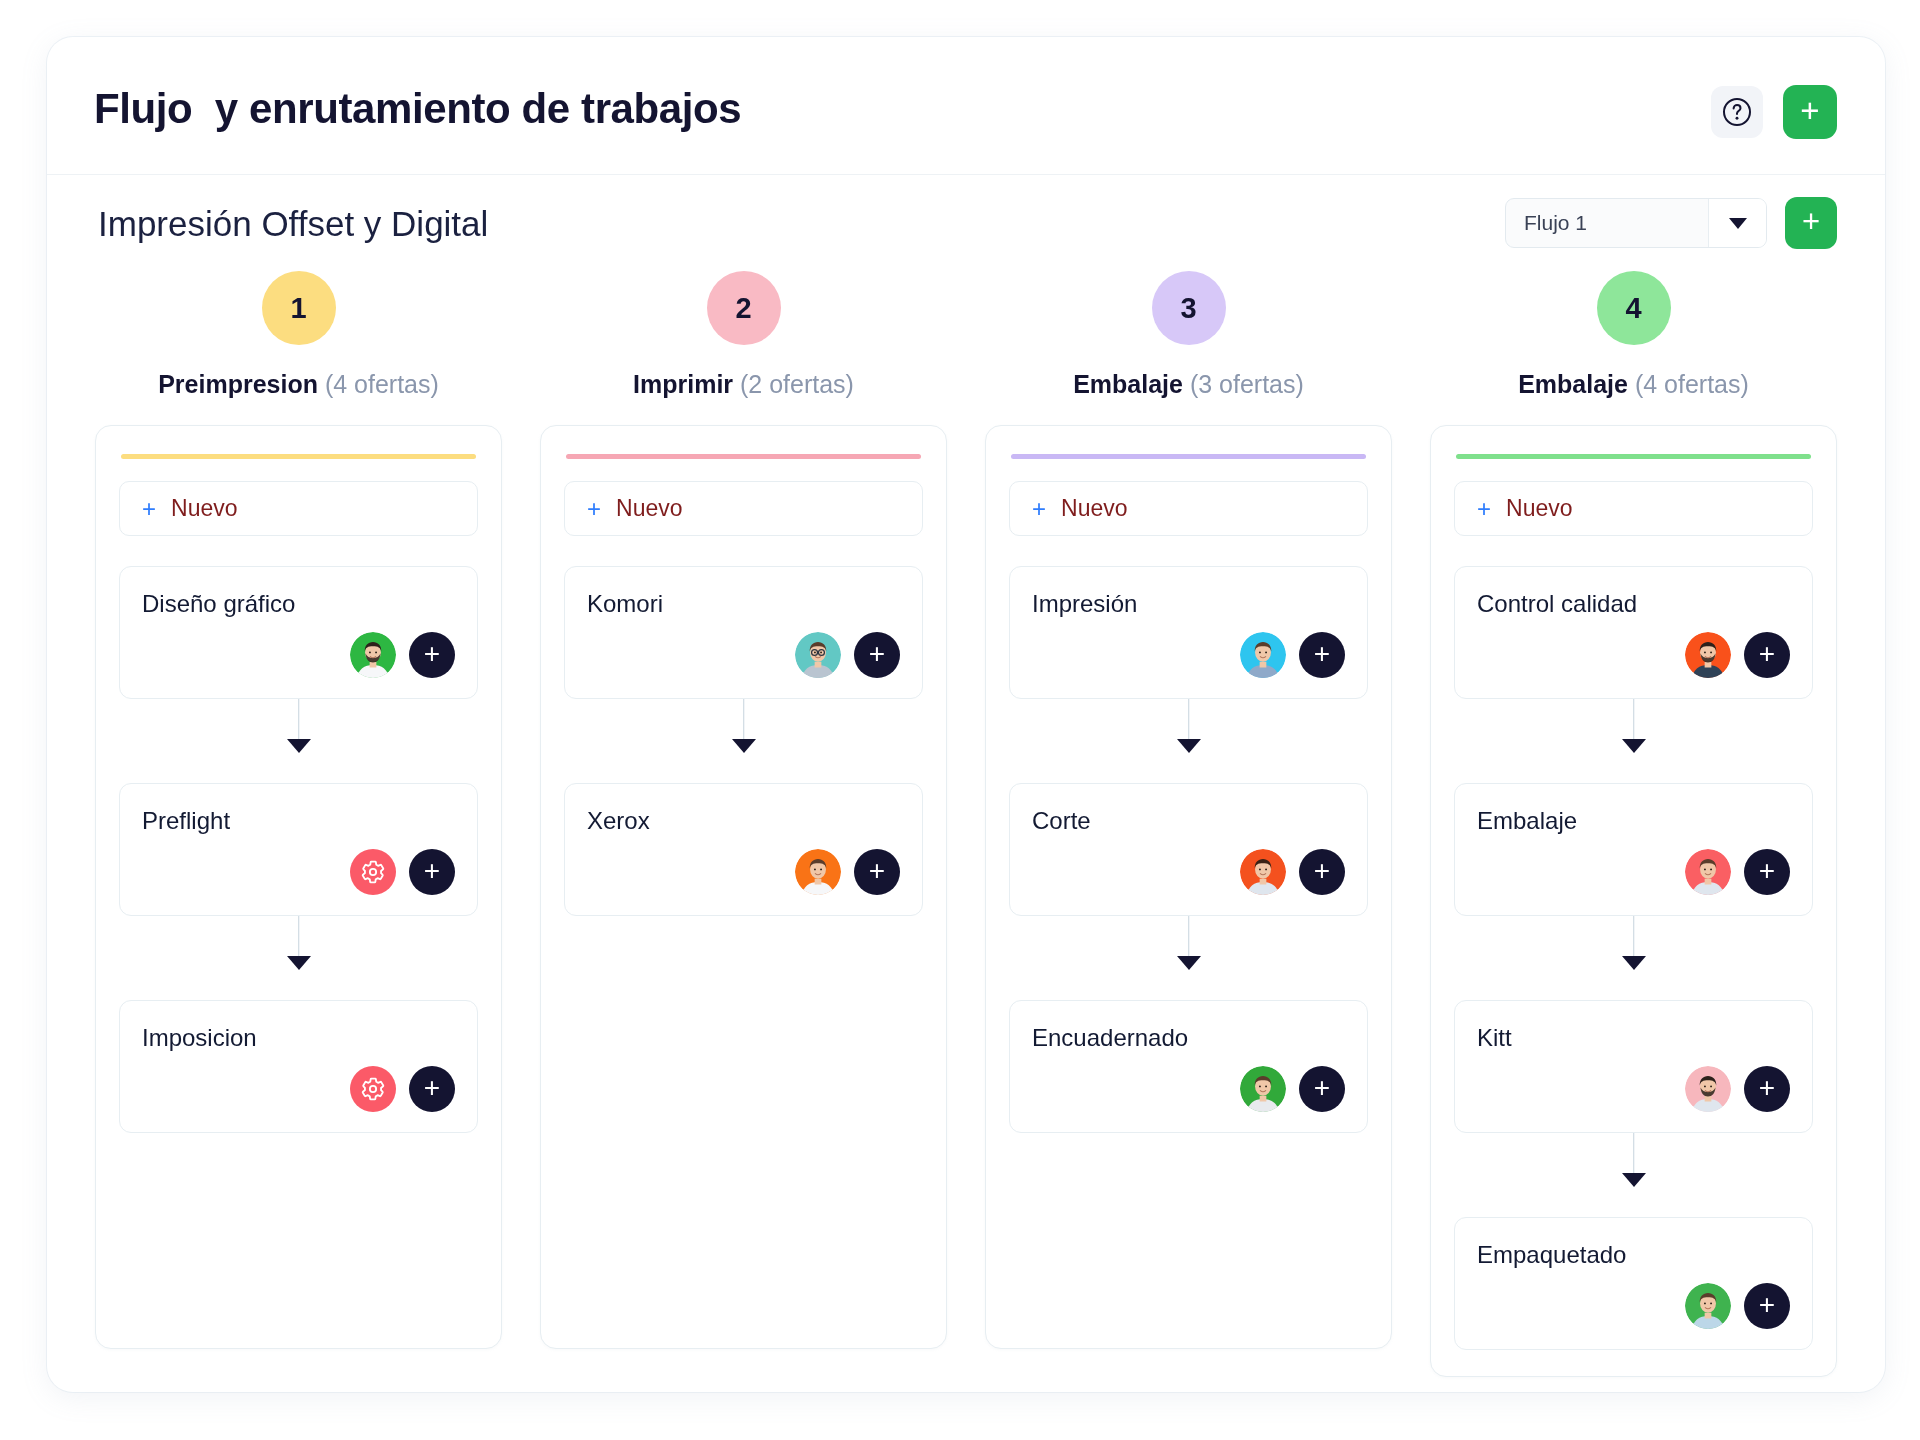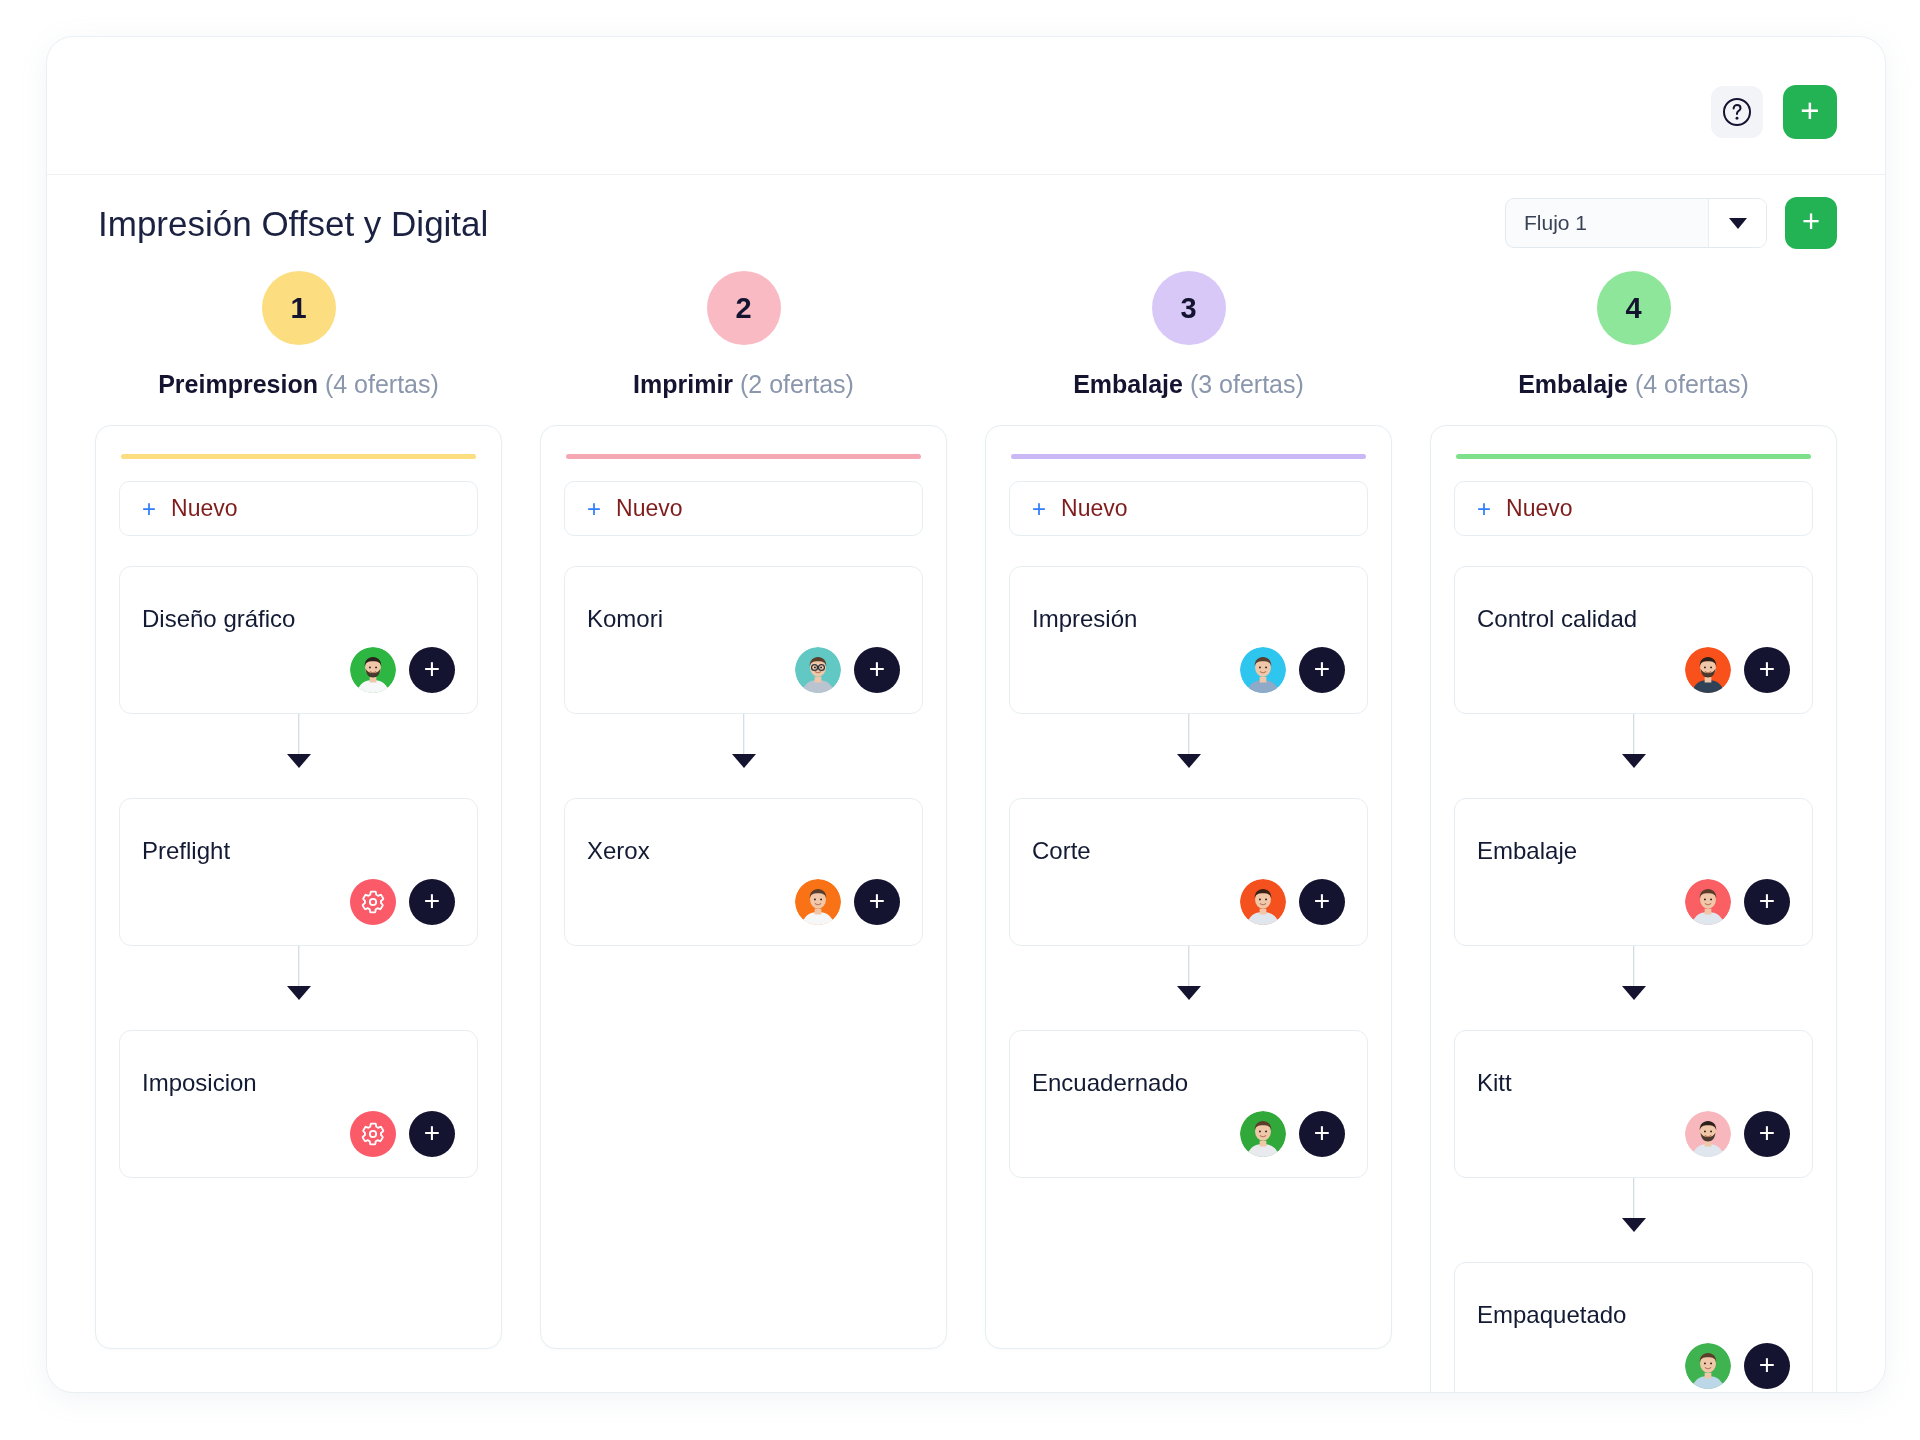--- a/index.html
+++ b/index.html
@@ -192,21 +192,21 @@
     cursor: pointer;
   }
   .new-btn .plus { font-size: 24px; color: #2f7dfd; line-height: 1; }
   .new-btn .lbl  { font-size: 23px; color: #7f1d1d; }
 
   .node-card {
     margin-top: 28px;
     border: 1.5px solid #e7eef2;
     border-radius: 12px;
     background: #ffffff;
-    padding: 38px 22px 20px;
+    padding: 23px 22px 20px;
     min-height: 132px;
     display: flex;
     flex-direction: column;
     position: relative;
   }
   .node-name {
     font-size: 24px;
     color: #131a33;
   }
   .node-tools {
@@ -270,20 +270,21 @@
     border-right: 12px solid transparent;
     border-top: 14px solid #141431;
   }
 </style>
 </head>
 <body>
 
 <div id="page">
 
   <div class="page-header">
+    <div class="page-title">Flujo  y enrutamiento de trabajos</div>
     <div class="header-actions">
       <button class="help-btn">
         <span>
           <svg width="32" height="32" viewBox="0 0 32 32" fill="none">
             <circle cx="16" cy="16" r="13" stroke="#141431" stroke-width="2"></circle>
             <path d="M12.6 12.4c0-1.9 1.6-3.3 3.5-3.3 1.9 0 3.4 1.3 3.4 3.1 0 1.6-1 2.3-2.1 3-.9.6-1.4 1.1-1.4 2.2v.6" stroke="#141431" stroke-width="2" stroke-linecap="round"></path>
             <circle cx="16" cy="22.2" r="1.45" fill="#141431"></circle>
           </svg>
         </span>
       </button>

